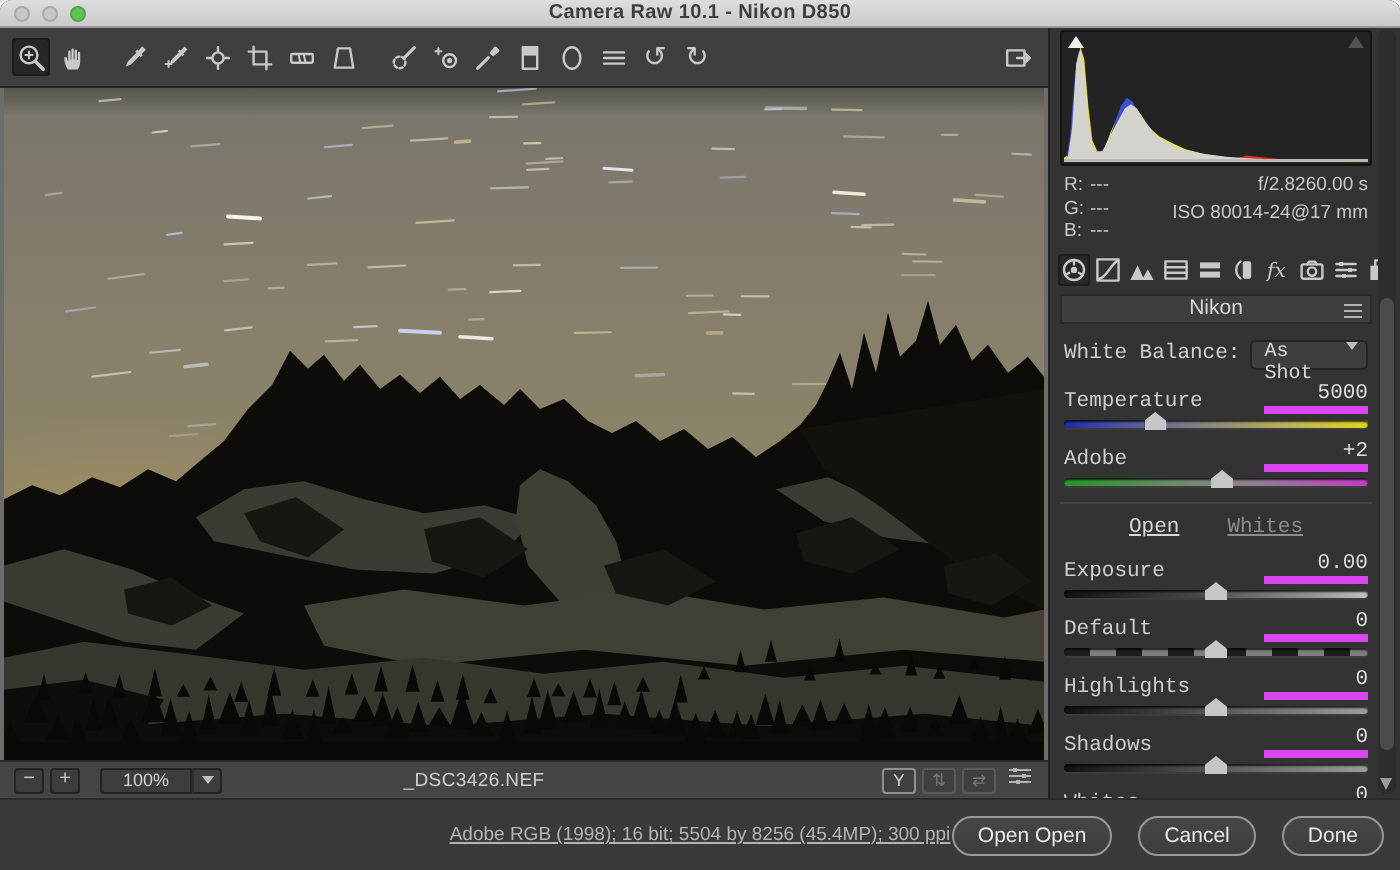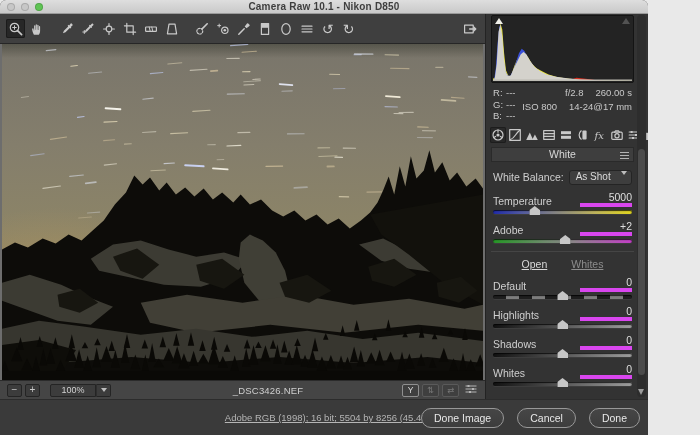--- a/index.html
+++ b/index.html
@@ -1,18 +1,18 @@
 <!DOCTYPE html>
 <html><head>
 <meta charset="utf-8">
 <style>
   html,body{margin:0;padding:0;background:#e9e9e9;}
   *{box-sizing:border-box;}
   .window{
-    width:648px;height:435px;position:relative;overflow:hidden;
+    width:700px;height:435px;position:relative;overflow:hidden;
     font-family:"Liberation Sans","DejaVu Sans",sans-serif;
     background:#3a3a3a;border-radius:6px 6px 0 0;
   }
   
   .titlebar{
     height:14px;background:linear-gradient(#dedede,#c9c9c9);
     border-bottom:1px solid #9a9a9a;position:relative;
     display:flex;align-items:center;justify-content:center;
   }
   .traffic{position:absolute;left:7px;top:3px;display:flex;gap:6px;}
@@ -46,49 +46,49 @@
     height:19px;background:#454545;border-top:1px solid #2b2b2b;
     display:flex;align-items:center;padding:0 7px;position:relative;flex:none;
   }
   .zbtn{width:15px;height:13px;border:1px solid #242424;background:#3c3c3c;border-radius:2px;
     color:#c9c9c9;font-size:10px;line-height:10px;display:flex;align-items:center;justify-content:center;margin-right:3px;}
   .zoomfield{width:46px;height:13px;border:1px solid #242424;background:#3c3c3c;border-radius:2px 0 0 2px;
     color:#d2d2d2;font-size:9px;display:flex;align-items:center;justify-content:center;margin-left:7px;}
   .zoomchev{width:15px;height:13px;border:1px solid #242424;border-left:1px solid #2e2e2e;background:#3c3c3c;
     border-radius:0 2px 2px 0;display:flex;align-items:center;justify-content:center;}
   .chev{width:0;height:0;border-left:3px solid transparent;border-right:3px solid transparent;border-top:4px solid #bdbdbd;}
-  .filename{position:absolute;left:268px;transform:translateX(-50%);font-size:9.5px;color:#cfcfcf;letter-spacing:.2px;}
+  .filename{position:absolute;left:237px;transform:translateX(-50%);font-size:9.5px;color:#cfcfcf;letter-spacing:.2px;}
   .preview{margin-left:auto;display:flex;gap:3px;align-items:center;}
   .pbtn{height:13px;min-width:17px;border:1px solid #8f8f8f;border-radius:2px;color:#dcdcdc;
     font-size:8.5px;display:flex;align-items:center;justify-content:center;background:#3f3f3f;padding:0 2px;}
   .pbtn.dim{border-color:#5a5a5a;color:#777;}
   
   .right-col{width:176px;background:#333;border-left:1px solid #232323;position:relative;overflow:hidden;}
   .histogram{margin:1px 14px 0 5px;height:68px;background:#232323;border:1px solid #141414;border-radius:2px;position:relative;}
   .histogram svg{position:absolute;left:1px;right:1px;bottom:1px;width:calc(100% - 2px);height:60px;}
   .clip{position:absolute;top:2px;width:0;height:0;border-left:4px solid transparent;border-right:4px solid transparent;}
   .clip.l{left:3px;border-bottom:6px solid #efefe8;}
   .clip.r{right:3px;border-bottom:6px solid #525252;}
   .exif{margin:5px 16px 0 7px;display:flex;justify-content:space-between;font-size:9.5px;color:#c9c9c9;line-height:10.5px;}
   .rgbcol div{margin-bottom:1px;}
   .rgbcol span{display:inline-block;}
   .rgbl{width:13px;}
   .shootcol{text-align:right;}
-  .shootrow{display:flex;justify-content:flex-end;gap:12px;margin-bottom:3px;}
+  .shootrow{display:flex;justify-content:flex-end;margin-bottom:3px;}
   
   .tabs{margin:4px 14px 0 4px;height:17px;display:flex;align-items:center;gap:1px;}
   .tab{width:16px;height:16px;display:flex;align-items:center;justify-content:center;border-radius:2px;flex:none;}
   .tab.selected{background:#282828;box-shadow:inset 0 0 0 1px #1d1d1d;}
   .panel-header{margin:3px 14px 0 5px;height:15px;background:#3e3e3e;border:1px solid #2a2a2a;
     display:flex;align-items:center;justify-content:center;position:relative;}
   .panel-header .ptitle{font-size:10.5px;color:#d8d8d8;}
   .hmenu{position:absolute;right:4px;top:4px;width:9px;height:7px;
     background:linear-gradient(#b3b3b3 0 1px,transparent 1px 3px,#b3b3b3 3px 4px,transparent 4px 6px,#b3b3b3 6px 7px);}
   
-  .controls{margin:0 14px 17px 5px;color:#cfcfcf;font-size:10.5px;}
+  .controls{margin:0 14px 17px 5px;color:#cfcfcf;font-size:10.5px;font-family:Liberation Mono, monospace;}
   .wb-row{margin-top:8px;display:flex;align-items:center;gap:5px;padding:0 2px;}
   .wb-select{flex:1;height:15px;border:1px solid #242424;background:#3e3e3e;border-radius:3px;
     display:flex;padding:0 4px 0 6px;color:#dadada;}
   .wb-select .txt{flex:1;font-size:10px;}
   .slider{margin-top:6px;padding:0 2px;}
   .s-head{display:flex;justify-content:space-between;align-items:flex-end;line-height:12px;}
   .s-value{border-bottom:4px solid #d946ef;min-width:52px;text-align:right;color:#dedede;}
   .s-track{margin-top:3px;height:4px;border-radius:2px;position:relative;
     box-shadow:0 1px 0 rgba(255,255,255,.05), inset 0 1px 1px rgba(0,0,0,.75);}
   .s-thumb{position:absolute;top:-3.5px;width:11px;height:9px;background:#c6c6c6;
@@ -548,21 +548,21 @@
         </div>
         <div class="tab">
           <svg width="14" height="14">
               <rect x="4.6" y="2.2" width="7.2" height="7.2"></rect>
               <rect class="f" x="2.2" y="4.8" width="7.2" height="7.2"></rect>
             </svg>
         </div>
       </div>
 
       <div class="panel-header">
-        <span class="ptitle">White</span>
+        <span class="ptitle">Nikon</span>
         <span class="hmenu"></span>
       </div>
 
       <div class="controls">
         <div class="wb-row">
           <span>White Balance:</span>
           <div class="wb-select">
             <span class="txt">As Shot</span>
             <span class="chev"></span>
           </div>
@@ -589,20 +589,29 @@
 
         <div class="hr"></div>
 
         <div class="links-row">
           <span class="lnk-auto">Open</span>
           <span class="lnk-default">Whites</span>
         </div>
 
         <div class="slider">
           <div class="s-head">
+              <span>Exposure</span>
+              <span class="s-value">0.00</span>
+            </div>
+          <div class="s-track t-exposure">
+              <span class="s-thumb" style="left:50%"></span>
+            </div>
+        </div>
+        <div class="slider">
+          <div class="s-head">
               <span>Default</span>
               <span class="s-value">0</span>
             </div>
           <div class="s-track t-contrast">
               <span class="s-thumb" style="left:50%"></span>
             </div>
         </div>
         <div class="slider">
           <div class="s-head">
               <span>Highlights</span>
@@ -637,18 +646,18 @@
         <span class="ps-up"></span>
         <span class="ps-thumb"></span>
         <span class="ps-down"></span>
       </div>
     </div>
   </div>
 
   <div class="footer">
     <span class="wf-link">Adobe RGB (1998); 16 bit; 5504 by 8256 (45.4MP); 300 ppi</span>
     <div class="fgroup">
-      <button class="btn">Done Image</button>
+      <button class="btn">Open Open</button>
       <button class="btn">Cancel</button>
       <button class="btn">Done</button>
     </div>
   </div>
 </div>
 
 </body></html>

